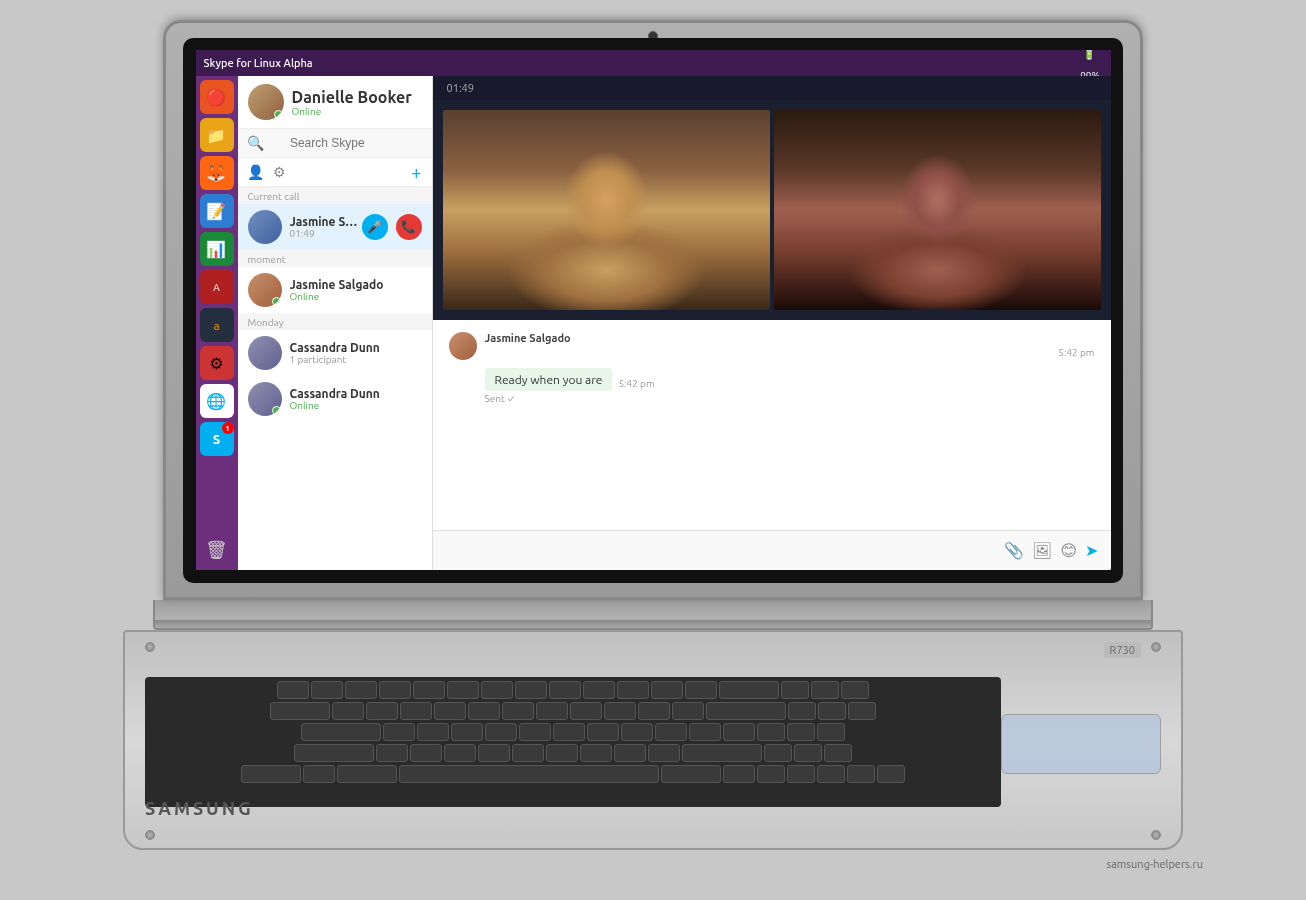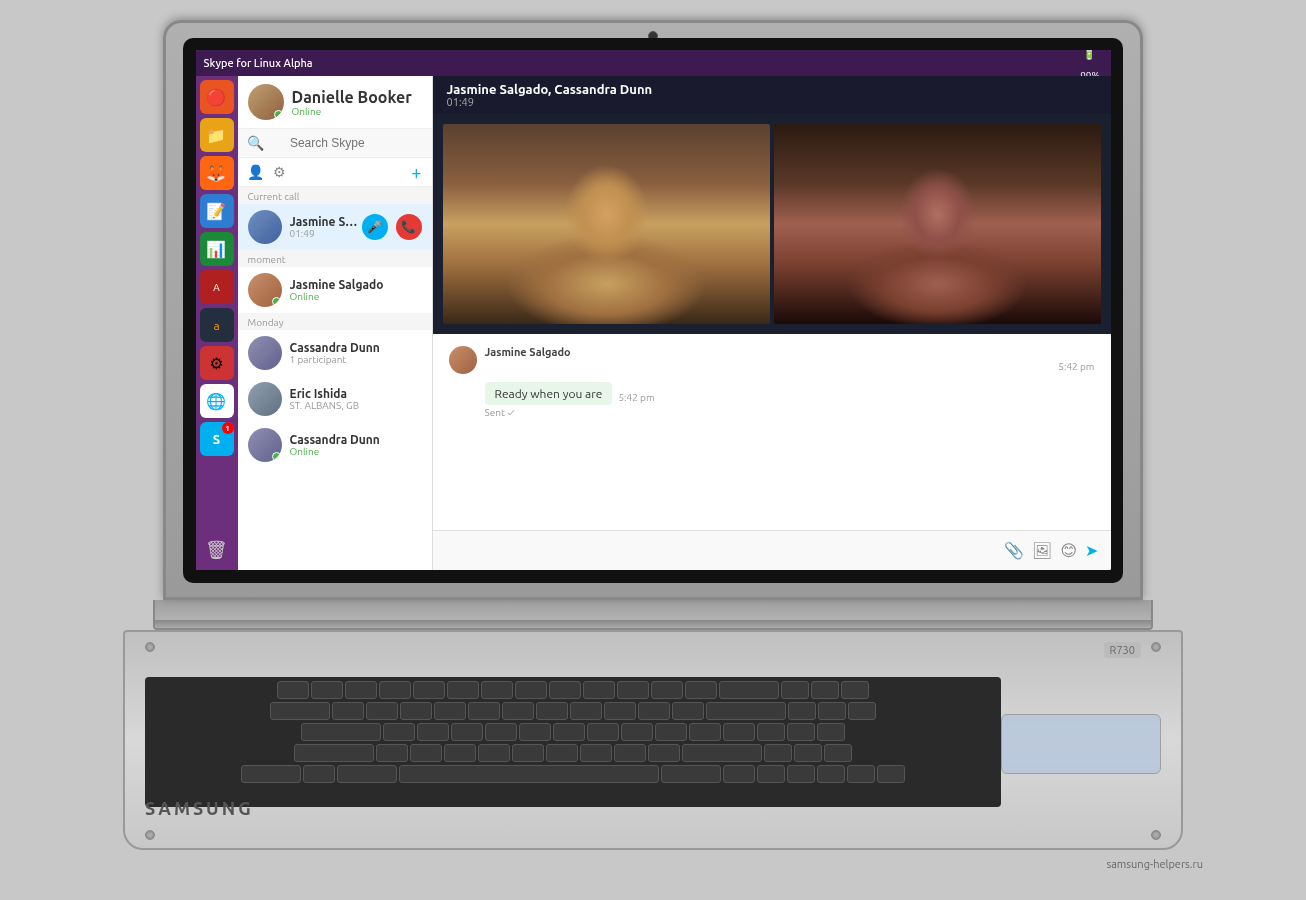--- a/index.html
+++ b/index.html
@@ -756,44 +756,36 @@
 
             <div class="section-label">Monday</div>
             <div class="contact-item">
               <div class="contact-avatar av-cassandra"></div>
               <div class="contact-info">
                 <div class="contact-name">Cassandra Dunn</div>
                 <div class="contact-sub">1 participant</div>
               </div>
             </div>
 
-            <div class="contact-item">
-              <div class="contact-avatar av-eric"></div>
-              <div class="contact-info">
-                <div class="contact-name">Eric Ishida</div>
-                <div class="contact-sub">ST. ALBANS, GB</div>
-              </div>
-            </div>
 
             <div class="contact-item">
               <div class="contact-avatar av-cassandra">
                 <div class="online-dot"></div>
               </div>
               <div class="contact-info">
                 <div class="contact-name">Cassandra Dunn</div>
                 <div class="contact-sub online">Online</div>
               </div>
             </div>
 
           </div>
 
           <div class="chat-area">
 
             <div class="chat-header">
-              <div class="chat-header-title">Jasmine Salgado, Cassandra Dunn</div>
               <div class="chat-header-time">01:49</div>
             </div>
 
             <div class="video-area">
               <div class="video-feed video-feed-1 vf1">
               </div>
               <div class="video-feed video-feed-2 vf2">
               </div>
             </div>
 

